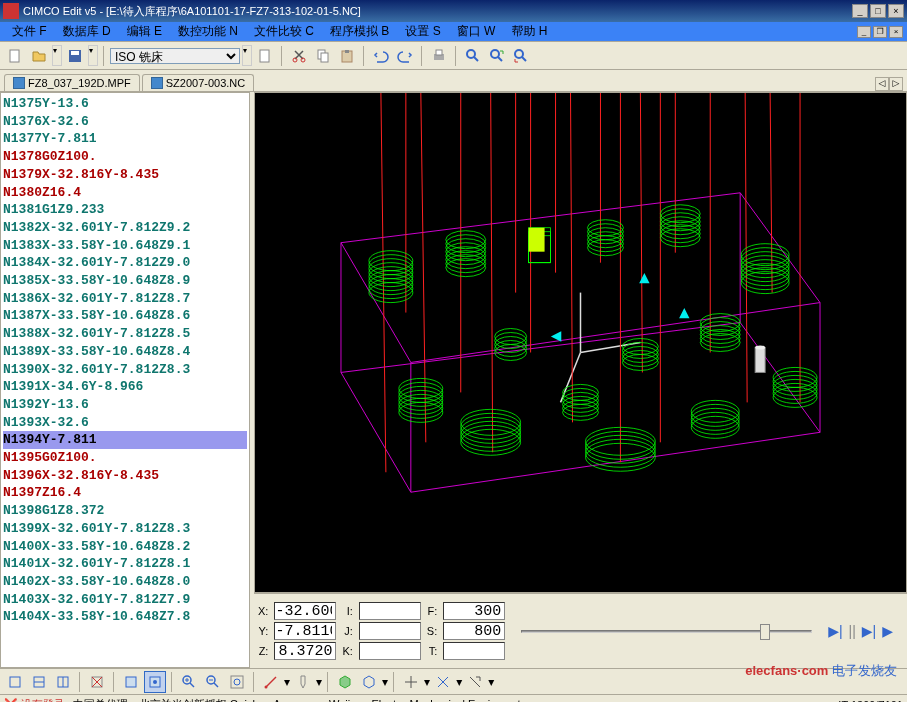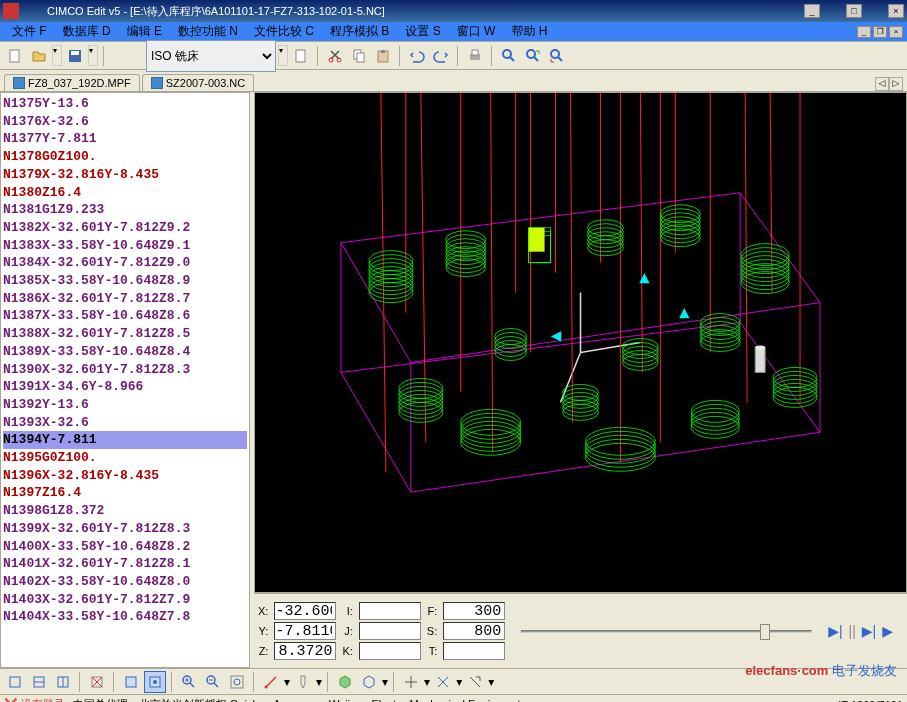--- a/index.html
+++ b/index.html
@@ -1,39 +1,39 @@
 <!DOCTYPE html>
 <html><head>
 <meta charset="utf-8">
 <style>
 * { margin: 0; padding: 0; box-sizing: border-box; }
 body { font-family: "SimSun", "宋体", sans-serif; font-size: 12px; background: #ece9d8; width: 907px; height: 702px; overflow: hidden; position: relative; }
-.titlebar { background: linear-gradient(to bottom, #0a246a, #3a6ea5); color: white; height: 22px; display: flex; align-items: center; padding: 0 3px; font-size: 11px; gap: 24px; }
+.titlebar { background: linear-gradient(to bottom, #0a246a, #3a6ea5); color: white; height: 22px; display: flex; align-items: center; padding: 0 3px; font-size: 11px; }
 .titlebar .icon { width: 16px; height: 16px; background: #cc3333; margin-right: 4px; }
 .titlebar .title { flex: 1; }
 .titlebar .winbtn { width: 16px; height: 14px; background: #d4d0c8; border: 1px solid #888; margin-left: 2px; font-size: 9px; text-align: center; line-height: 12px; color: black; font-family: Arial; }
 .menubar { background: #3b82f6; height: 20px; display: flex; align-items: center; padding: 0 4px; border-bottom: 1px solid #aca899; }
 .menubar .item { padding: 2px 8px; cursor: pointer; }
 .menubar .mdi { margin-left: auto; display: flex; }
 .menubar .mdi span { width: 14px; height: 12px; border: 1px solid #888; background: #d4d0c8; margin-left: 2px; font-size: 8px; text-align: center; }
 .toolbar { background: #ece9d8; height: 28px; display: flex; align-items: center; padding: 2px 4px; border-bottom: 1px solid #aca899; gap: 2px; }
 .toolbar .btn { width: 22px; height: 22px; border: 1px solid transparent; display: inline-flex; align-items: center; justify-content: center; }
 .toolbar .sep { width: 2px; height: 20px; border-left: 1px solid #aca899; margin: 0 3px; }
-.toolbar select { height: 32px; font-size: 12px; border: 1px solid #7f9db9; margin-left: 36px; }
+.toolbar select { height: 16px; font-size: 12px; border: 1px solid #7f9db9; }
 .toolbar .dropbtn { width: 10px; height: 21px; border: 1px solid #ccc; background: #ece9d8; font-size: 8px; }
 .tabbar { background: #ece9d8; height: 22px; display: flex; align-items: flex-end; padding: 0 4px; border-bottom: 1px solid #aca899; }
 .tab { background: #ece9d8; border: 1px solid #aca899; border-bottom: none; padding: 2px 8px; margin-right: 2px; font-size: 11px; display: flex; align-items: center; gap: 3px; border-radius: 3px 3px 0 0; }
 .tab.active { background: #fff; }
 .tab .ticon { width: 12px; height: 12px; background: #4488cc; border: 1px solid #336699; }
 .tabbar .nav { margin-left: auto; display: flex; }
 .tabbar .nav span { width: 14px; height: 14px; border: 1px solid #aca899; font-size: 9px; text-align: center; }
 .mainarea { display: flex; height: 576px; }
 .codepane { width: 250px; background: white; border: 1px solid #aca899; font-family: "Courier New", monospace; font-size: 13px; font-weight: bold; line-height: 17.7px; padding: 2px; overflow: hidden; white-space: nowrap; }
 .codepane .line { white-space: pre; }
-.c-green { color: #701a75; }
+.c-green { color: #0f766e; }
 .c-red { color: #aa0000; }
 .c-hl { background: #9999ee; color: #000; display: inline-block; width: 100%; }
 .splitter { width: 4px; background: #ece9d8; cursor: col-resize; }
 .rightpane { flex: 1; display: flex; flex-direction: column; }
 .viewport { flex: 1; background: #000; border: 1px solid #aca899; display: flex; align-items: center; justify-content: center; overflow: hidden; position: relative; }
 .viewport svg { width: 100%; height: 100%; }
 .readout { height: 75px; background: #ece9d8; border-top: 1px solid #aca899; display: flex; align-items: center; padding: 4px; gap: 6px; }
 .readout .grid { display: grid; grid-template-columns: auto auto auto auto auto auto; gap: 2px 6px; align-items: center; }
 .readout .lbl { font-size: 11px; text-align: right; }
 .readout input { width: 62px; height: 18px; border: 1px inset #888; font-size: 15px; text-align: right; padding-right: 3px; background: white; font-family: "Courier New"; }

